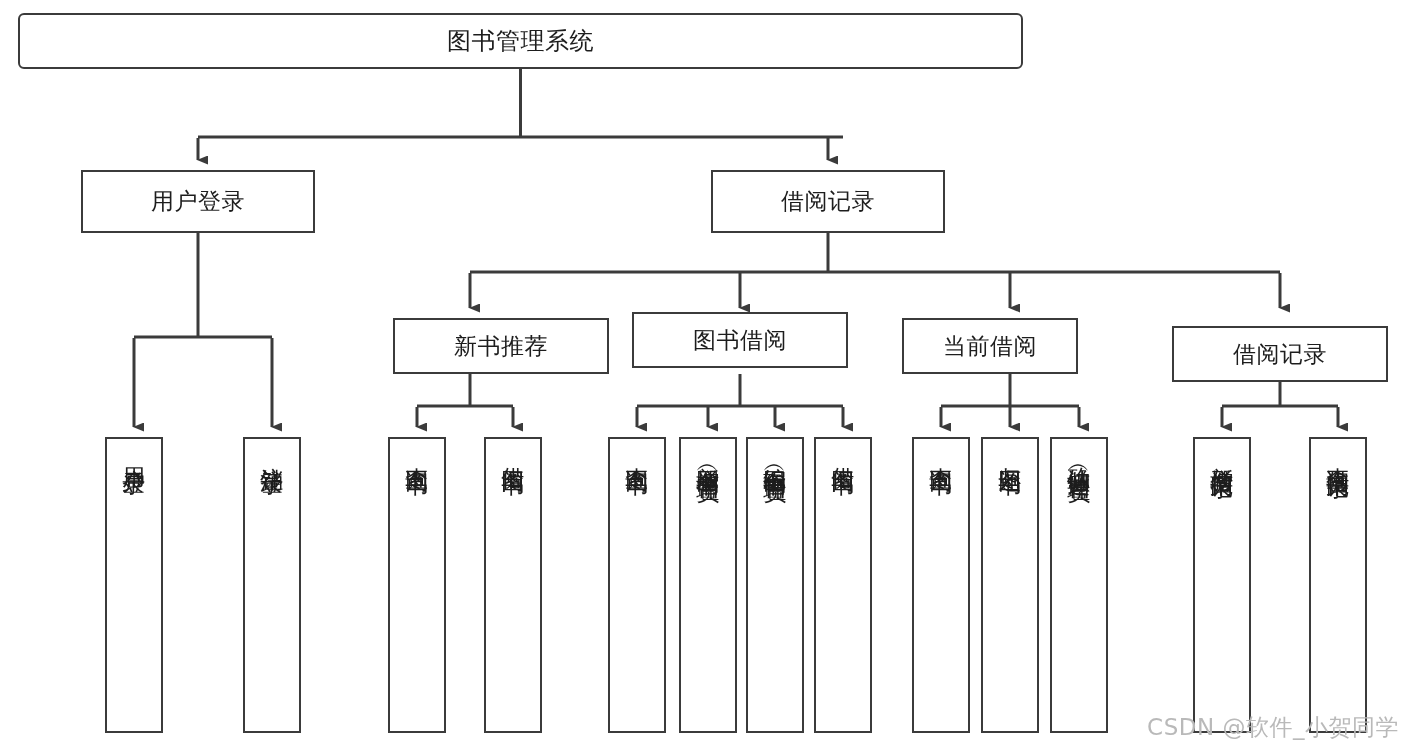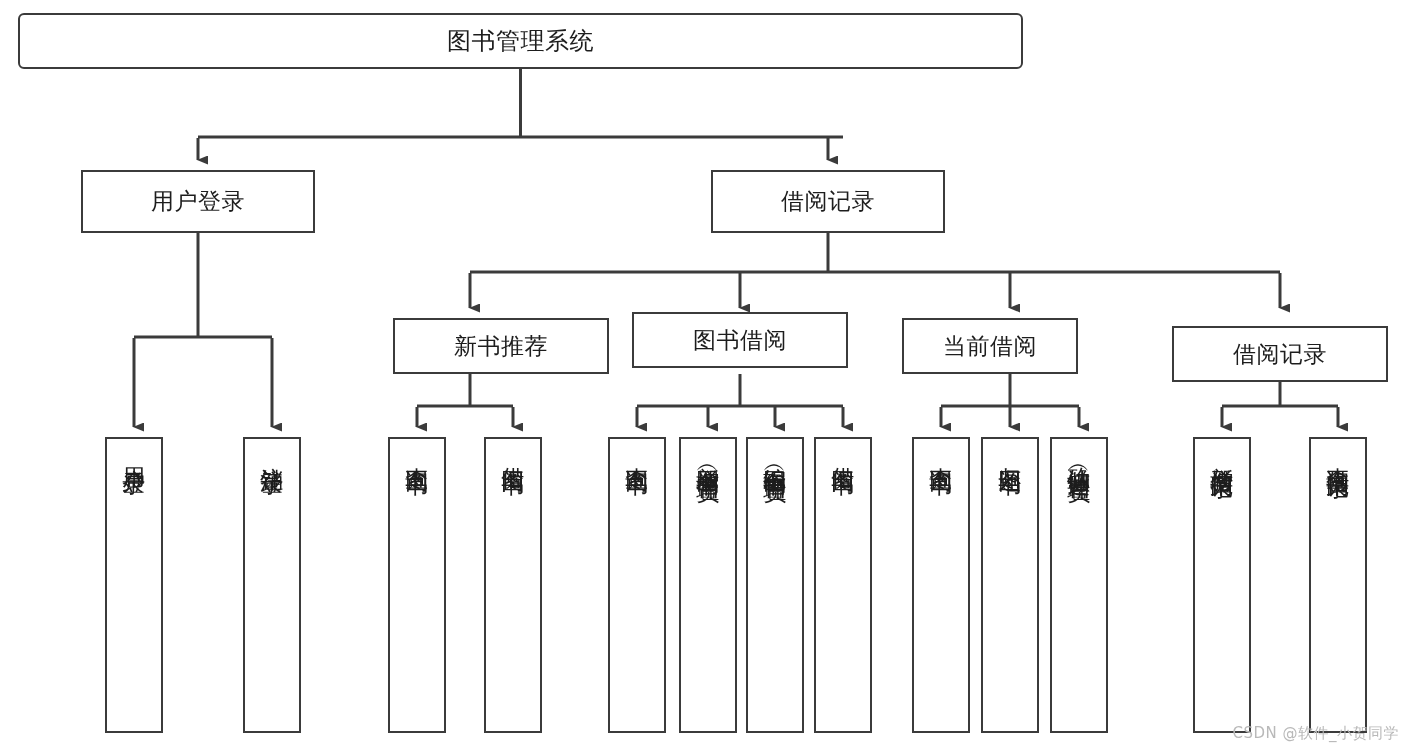--- a/index.html
+++ b/index.html
@@ -10,21 +10,21 @@
   .node{position:absolute;box-sizing:border-box;background:#ffffff;
         border:2.5px solid #3b3b3b;display:flex;align-items:center;
         justify-content:center;overflow:hidden;}
   .node .lbl{color:#1d1d1d;letter-spacing:.5px;white-space:nowrap;}
   .node.h .lbl{font-size:23px;line-height:1;}
   .node.root .lbl{font-size:24px;}
   .node.v{align-items:flex-start;padding-top:10px;}
   .node.v .lbl{writing-mode:vertical-rl;text-orientation:upright;
                font-size:23px;line-height:1.16;letter-spacing:2px;
                white-space:normal;text-align:left;}
-  .watermark{position:absolute;right:6px;bottom:4px;font-size:15px;
+  .watermark{position:absolute;right:6px;bottom:4px;font-size:23px;
              color:#b9b9b9;letter-spacing:.5px;white-space:nowrap;}
 </style>
 </head>
 <body>
 
 <div id="stage">
 
   <svg class="wires" viewBox="0 0 1405 747" xmlns="http://www.w3.org/2000/svg">
     <defs>
       <marker id="ah" markerWidth="9" markerHeight="11" refX="4.5" refY="10" orient="auto" markerUnits="userSpaceOnUse">

